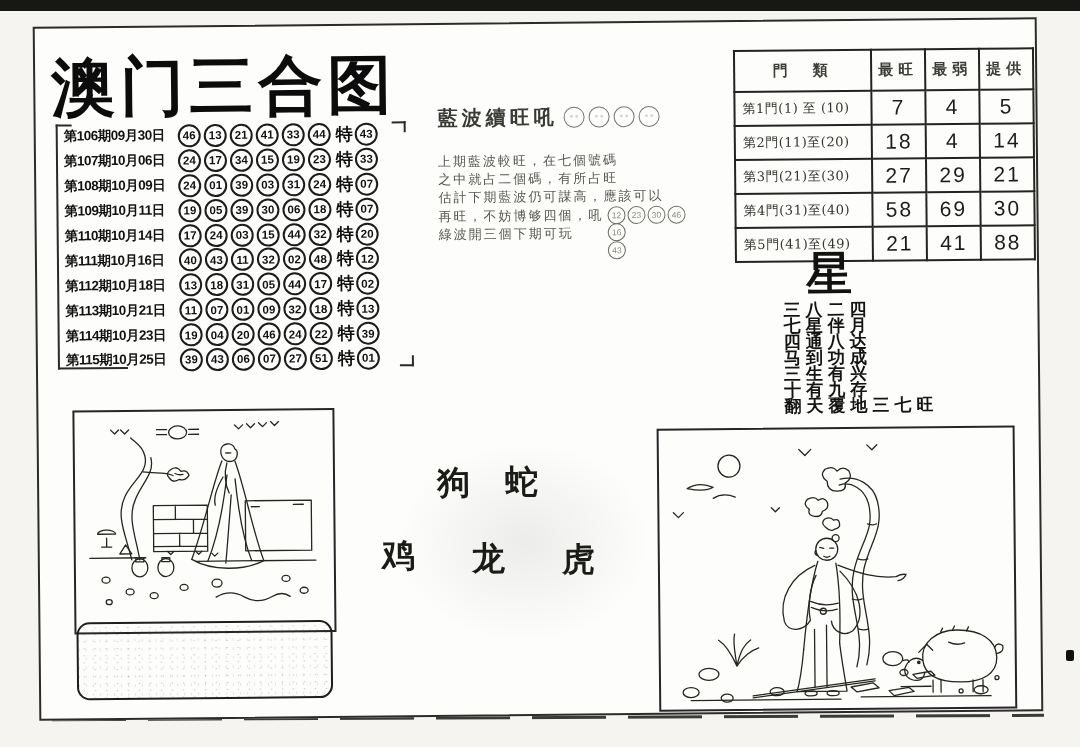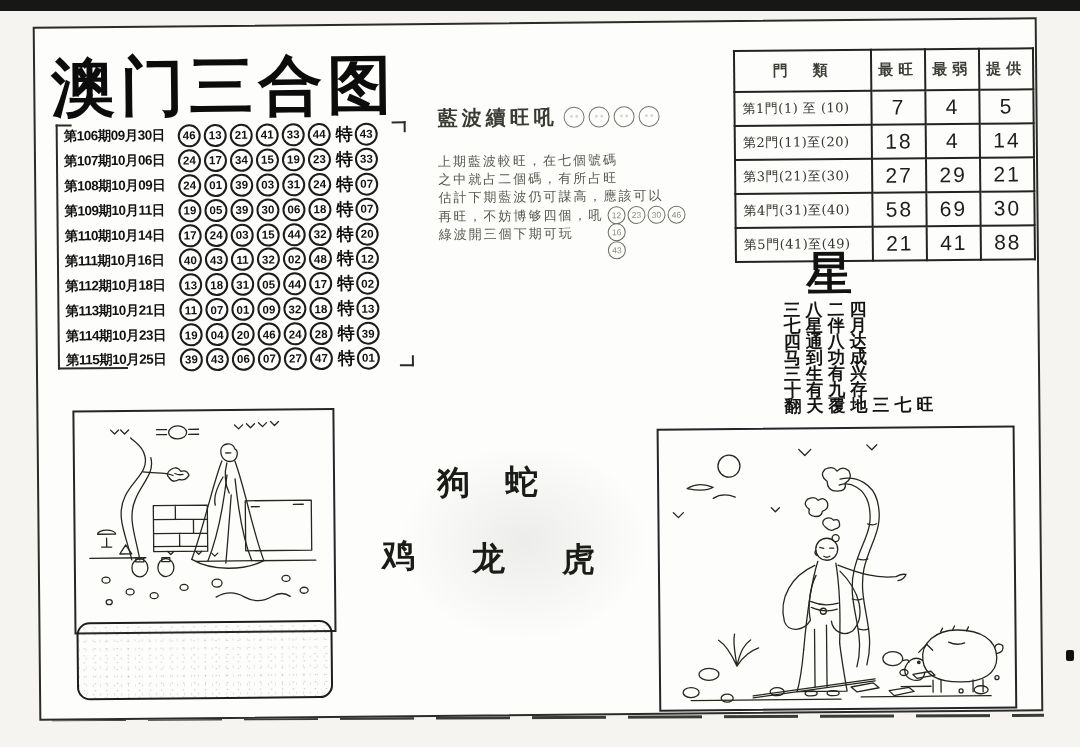--- a/index.html
+++ b/index.html
@@ -199,32 +199,32 @@
         <span class="te">特</span>
         <span class="num-circle">13</span>
       </div>
       <div class="rrow">
         <span class="rlabel">第114期10月23日</span>
         <span class="num-circle">19</span>
         <span class="num-circle">04</span>
         <span class="num-circle">20</span>
         <span class="num-circle">46</span>
         <span class="num-circle">24</span>
-        <span class="num-circle">28</span>
+        <span class="num-circle">22</span>
         <span class="te">特</span>
         <span class="num-circle">39</span>
       </div>
       <div class="rrow">
         <span class="rlabel">第115期10月25日</span>
         <span class="num-circle">39</span>
         <span class="num-circle">43</span>
         <span class="num-circle">06</span>
         <span class="num-circle">07</span>
         <span class="num-circle">27</span>
-        <span class="num-circle">47</span>
+        <span class="num-circle">51</span>
         <span class="te">特</span>
         <span class="num-circle">01</span>
       </div>
     </div>
 
   <div class="abs bw-head">
     <span class="bw-head-text">藍波續旺吼</span>
     <span class="circgroup">
         <span class="faint-circle"></span>
         <span class="faint-circle"></span>

